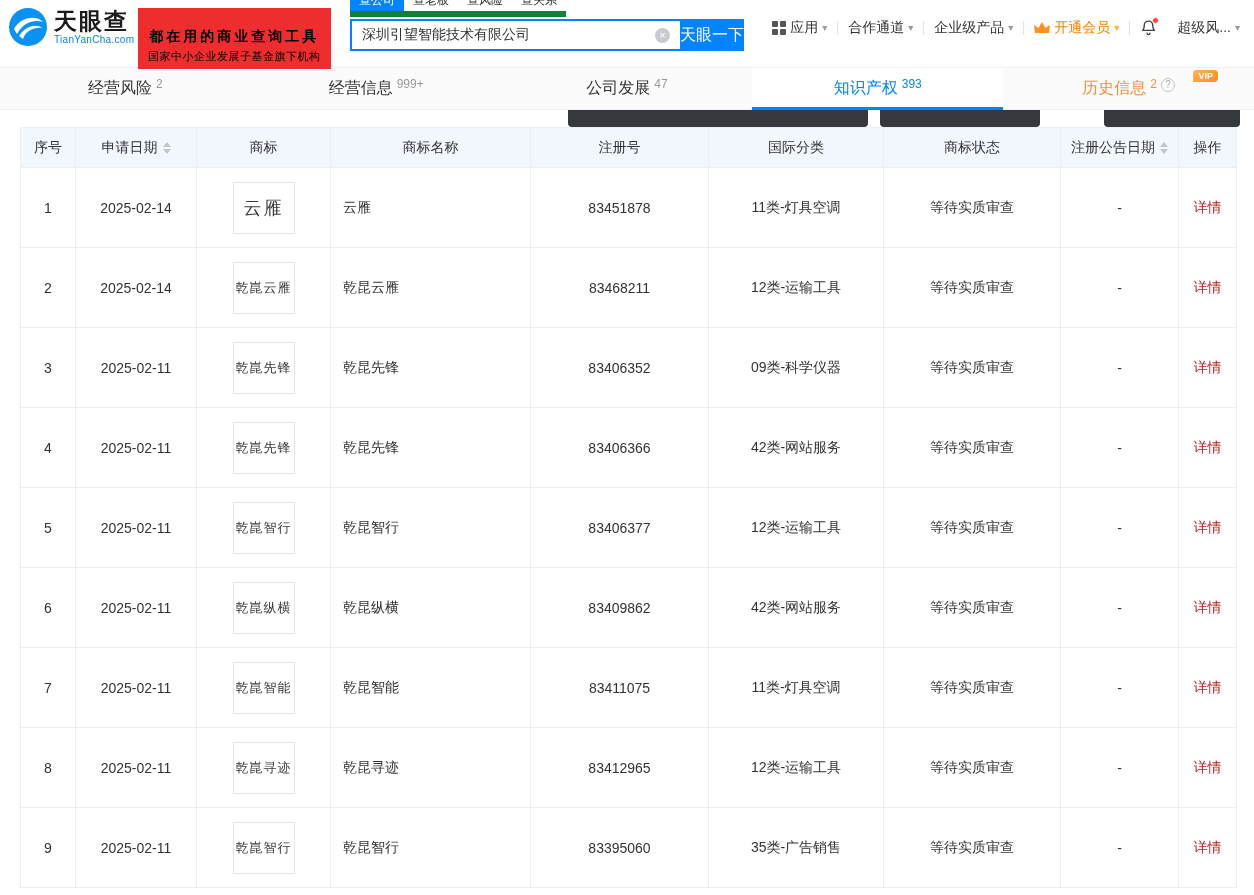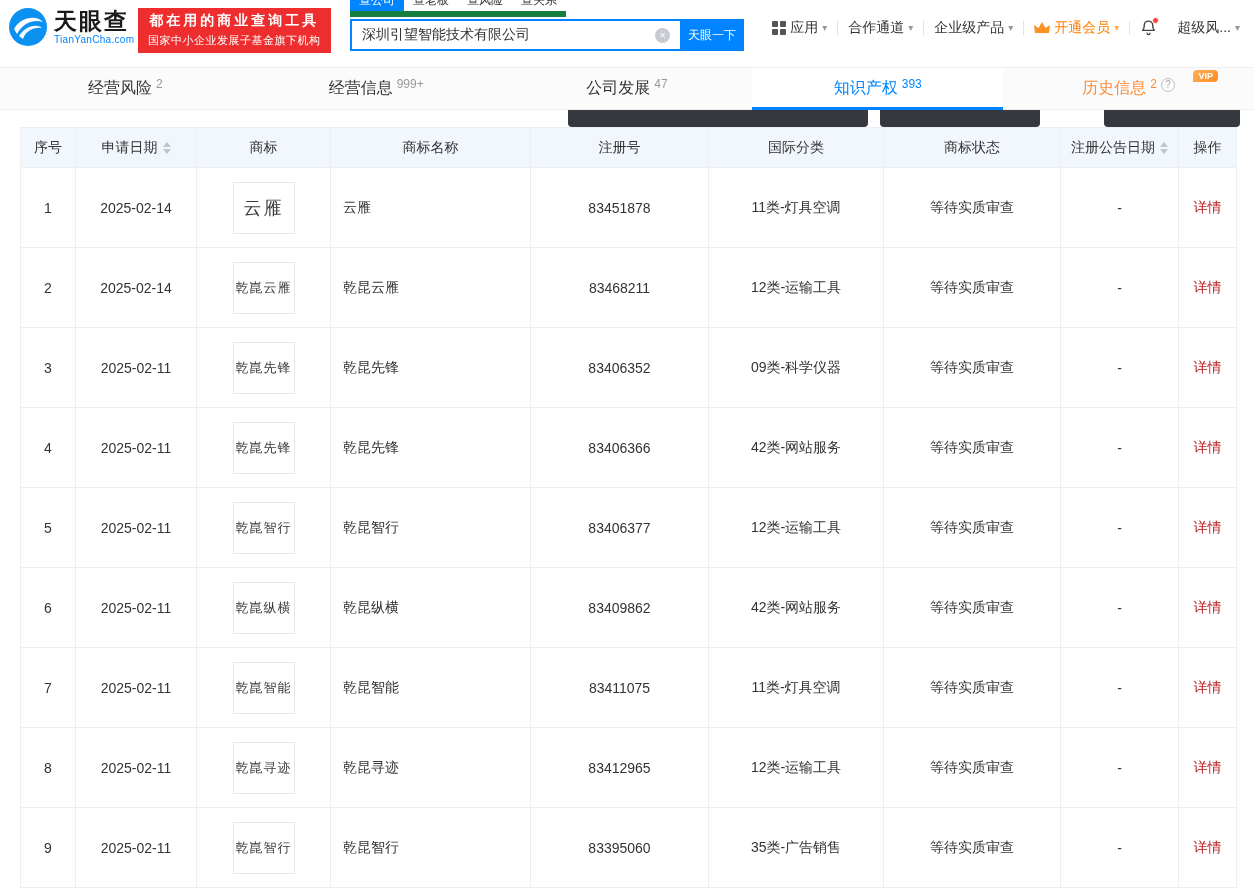--- a/index.html
+++ b/index.html
@@ -6,36 +6,36 @@
   html,body { width:1254px; height:895px; overflow:hidden; background:#fff;
     font-family:"Liberation Sans","DejaVu Sans",sans-serif; color:#333; }
 
   
   .top-header { position:relative; height:55px; background:#fff; }
 
   .logo { position:absolute; left:8px; top:7px; display:flex; align-items:center; gap:6px; cursor:pointer; }
   .logo-text .cn { font-size:23px; font-weight:bold; color:#1a1a1a; letter-spacing:2px; line-height:1.05; }
   .logo-text .en { font-size:10px; color:#0084ff; letter-spacing:.3px; }
 
-  .slogan { position:absolute; left:138px; top:8px; background:#ee2e2e; color:#ffffff;
-    padding:4px 10px 5px; text-align:center; }
+  .slogan { position:absolute; left:138px; top:8px; background:#ee2e2e; color:#000000;
+    padding:20px 10px 5px; text-align:center; }
   .slogan .l1 { font-size:14px; font-weight:bold; letter-spacing:3px; }
   .slogan .l2 { font-size:11px; margin-top:3px; letter-spacing:.5px; }
 
   .search { position:absolute; left:350px; top:0; }
   .search-tabs { display:flex; align-items:flex-end; height:17px; width:216px; border-bottom:6px solid #15803d; }
   .stab { font-size:12px; color:#333; padding:2px 9px; cursor:pointer; white-space:nowrap; }
   .stab.active { background:#0084ff; color:#fff; }
   .search-row { display:flex; margin-top:2px;border-radius:10px; }
   .search-input-wrap { position:relative; }
   .search-input { width:330px; height:32px; border:2px solid #0084ff; border-right:none;
     padding:0 32px 0 10px; font-size:14px; color:#333; outline:none; }
   .clear-btn { position:absolute; right:10px; top:9px; width:15px; height:15px; border-radius:50%;
     background:#c7cbd1; color:#fff; font-size:11px; line-height:15px; text-align:center; cursor:pointer; }
-  .go-btn { width:64px; height:32px; background:#0084ff; color:#fff; border:none; font-size:12px; cursor:pointer; }
+  .go-btn { width:64px; height:32px; background:#0084ff; color:#fff; border:none; font-size:16px; cursor:pointer; }
 
   .top-nav { position:absolute; right:4px; top:0; height:55px; display:flex; align-items:center; }
   .nav-item { display:flex; align-items:center; gap:4px; font-size:14px; color:#333; padding:0 10px;
     cursor:pointer; white-space:nowrap; }
   .nav-item.accent { color:#ff8000; }
   .nav-sep { width:1px; height:14px; background:#e2e2e2; }
   .caret { font-size:10px; color:#999; }
   .nav-item.accent .caret { color:#ffab57; }
   .bell-wrap { position:relative; display:inline-flex; }
   .bell-dot { position:absolute; top:-2px; right:-2px; width:7px; height:7px; background:#ff4040;

